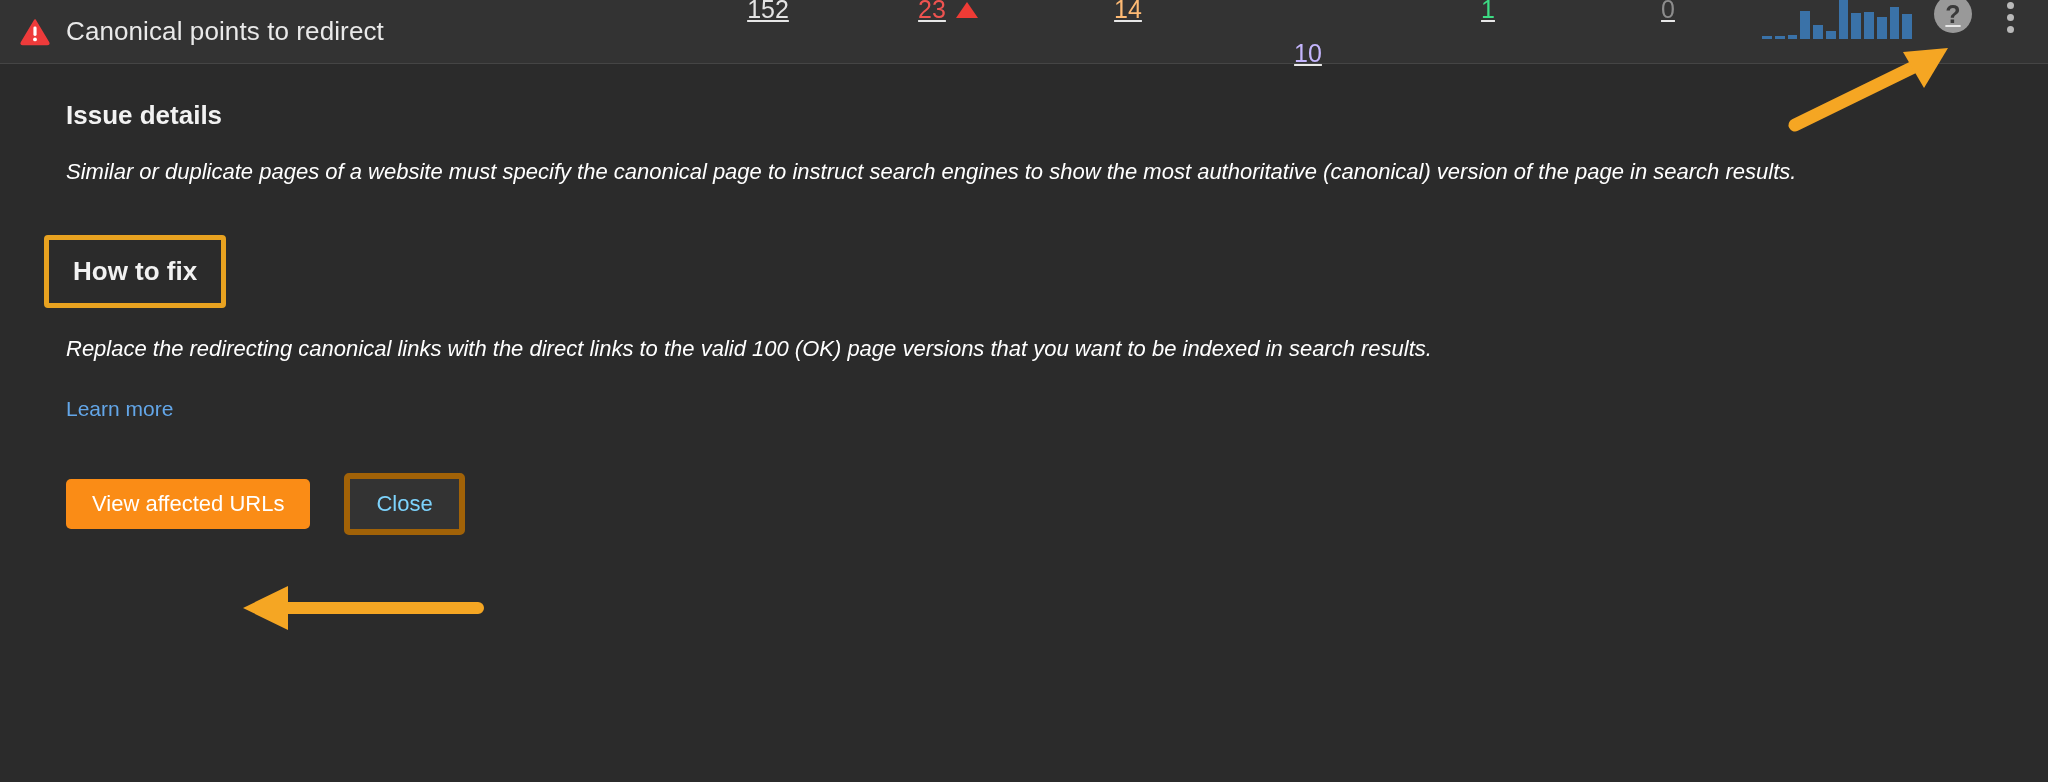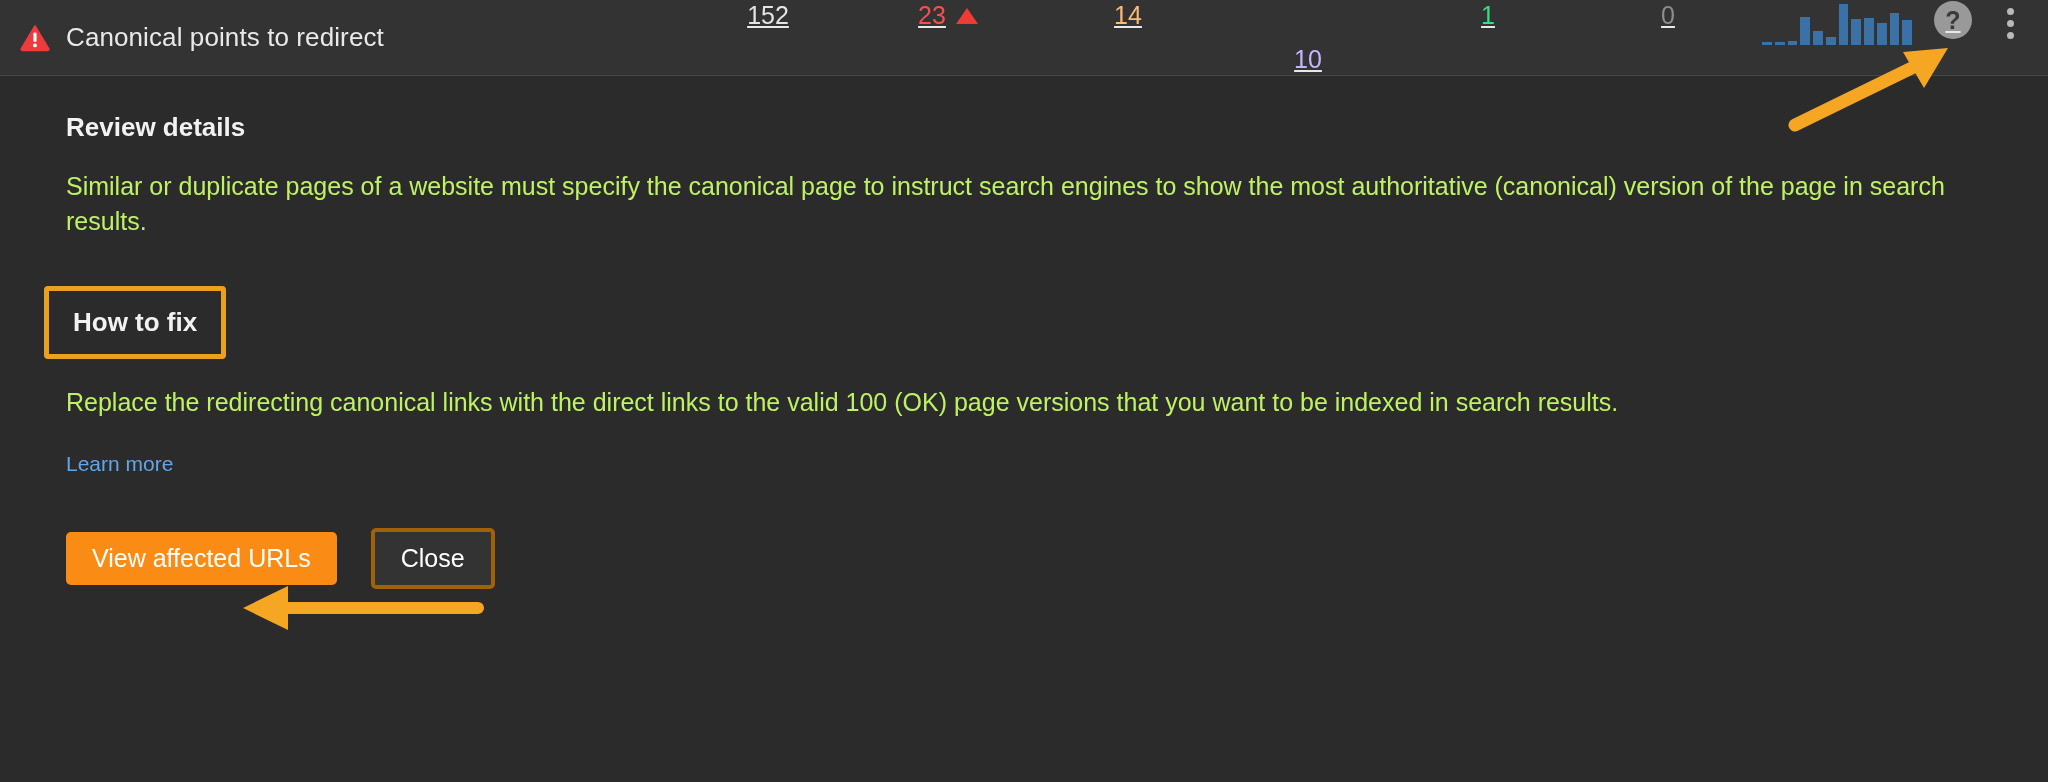--- a/index.html
+++ b/index.html
@@ -12,21 +12,21 @@
     height: 782px;
     font-family: "Liberation Sans", sans-serif;
     color: #e8e8e8;
     overflow: hidden;
     position: relative;
   }
 
   
   .issue-row {
     position: relative;
-    height: 76px;
+    height: 64px;
     background: #333333;
     display: flex;
     align-items: center;
     box-sizing: border-box;
     border-bottom: 1px solid #454545;
   }
 
   .warn-icon {
     margin-left: 20px;
     width: 30px;
@@ -135,25 +135,26 @@
   }
 
   .section-head {
     font-size: 26px;
     font-weight: bold;
     color: #f2f2f2;
     margin: 0 0 26px 0;
   }
 
   .para {
-    font-size: 25px;
+    font-size: 22px;
     line-height: 1.38;
-    color: #bef264;
+    color: #ffffff;
     margin: 0 0 30px 0;
     max-width: 1900px;
+    font-style: italic;
   }
 
   
   .howtofix-wrap {
     display: inline-block;
     border: 5px solid #e8a220;
     border-radius: 4px;
     padding: 8px 16px;
     margin: 18px 0 26px -22px;
   }
@@ -168,37 +169,37 @@
     margin-top: 2px;
   }
 
   .btn-row {
     display: flex;
     align-items: center;
     gap: 34px;
     margin-top: 52px;
   }
   .btn {
-    font-size: 25px;
+    font-size: 22px;
     font-family: "Liberation Sans", sans-serif;
     border-radius: 5px;
     padding: 13px 26px;
     cursor: pointer;
     line-height: 1.1;
     white-space: nowrap;
   }
   .btn-primary {
     background: #fa8c16;
     color: #ffffff;
     border: none;
   }
   .btn-secondary {
     background: #333333;
-    color: #ffffff;
-    border: 4px solid #a16207;
+    color: #7dd3fc;
+    border: 6px solid #a16207;
   }
 
   
   .annot {
     position: absolute;
     left: 0; top: 0;
     width: 2048px; height: 782px;
     pointer-events: none;
     z-index: 50;
   }
@@ -267,21 +268,21 @@
     <div class="kebab">
       <i></i>
       <i></i>
       <i></i>
     </div>
   </div>
 </div>
 
 <div class="panel">
 
-  <div class="section-head">Review details</div>
+  <div class="section-head">Issue details</div>
 
   <p class="para">Similar or duplicate pages of a website must specify the canonical page to instruct search engines to show the most authoritative (canonical) version of the page in search results.</p>
 
   <div class="howtofix-wrap">
     <div class="section-head">How to fix</div>
   </div>
 
   <p class="para">Replace the redirecting canonical links with the direct links to the valid 100 (OK) page versions that you want to be indexed in search results.</p>
 
   <a class="learn-more">Learn more</a>

